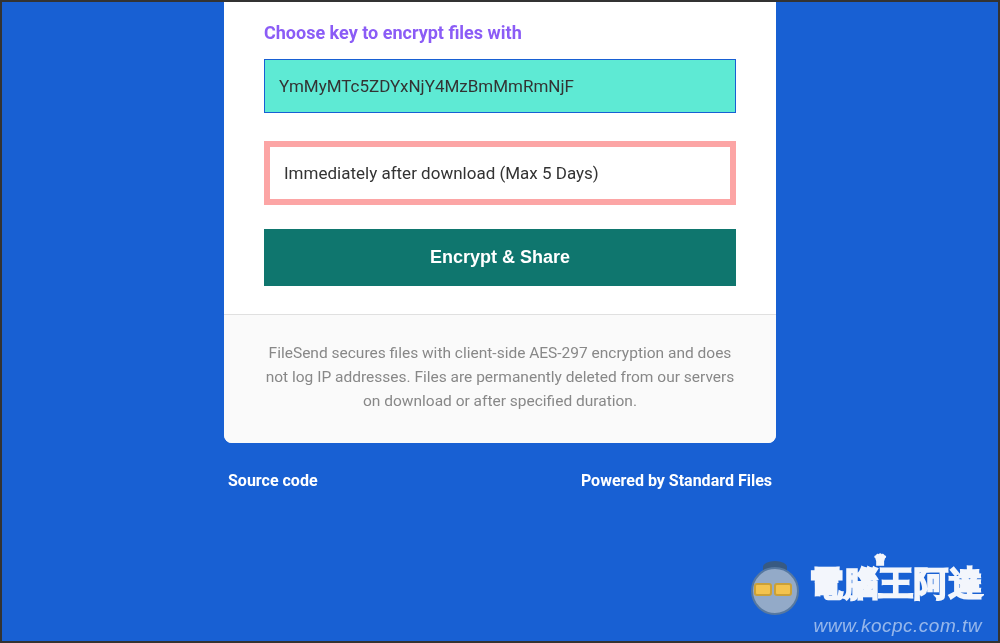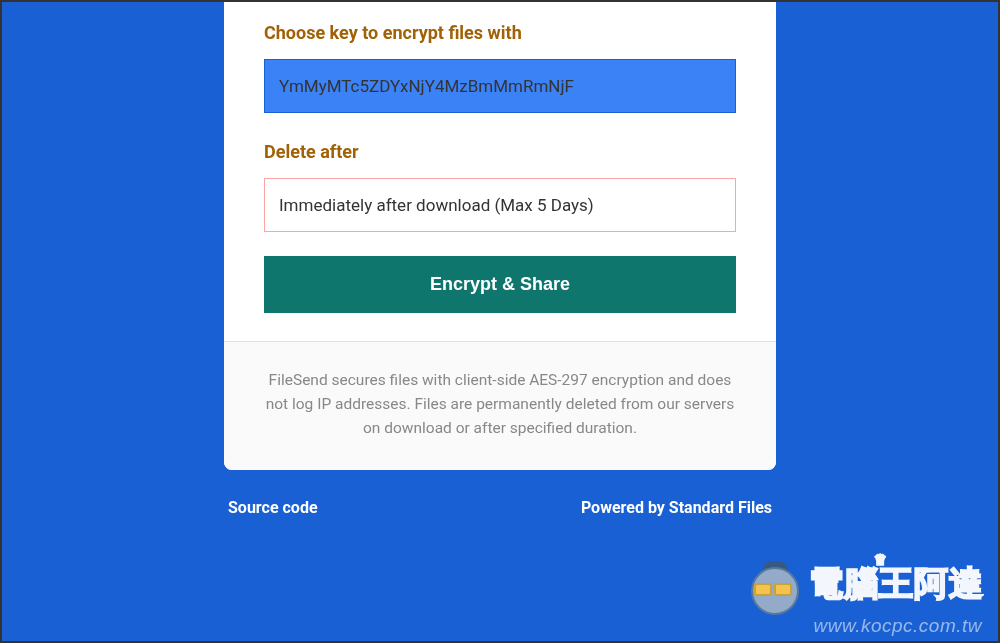--- a/index.html
+++ b/index.html
@@ -22,43 +22,43 @@
       margin: 0 auto;
       border-radius: 0 0 8px 8px;
       padding: 16px 40px 0 40px;
     }
     .form-section {
       padding-bottom: 28px;
     }
     .label {
       font-weight: 700;
       font-size: 18px;
-      color: #a16207;
+      color: #8b5cf6;
       margin-bottom: 16px;
       display: block;
     }
     .key-label {
       margin-top: 4px;
     }
     .input-box {
       width: 100%;
       border: 1px solid #1860d3;
       padding: 16px 14px;
       font-size: 17px;
       color: #333;
-      background: #3b82f6;
+      background: #5eead4;
       outline: none;
       font-family: inherit;
     }
     .delete-section {
       margin-top: 28px;
     }
     .select-box {
       width: 100%;
-      border: 1px solid #fca5a5;
+      border: 6px solid #fca5a5;
       padding: 16px 14px;
       font-size: 17px;
       color: #333;
       background: #fff;
       cursor: pointer;
     }
     .encrypt-btn {
       width: 100%;
       background: #0f766e;
       color: #fff;
@@ -177,21 +177,20 @@
   </style>
 </head>
 <body>
 
 <div class="card">
   <div class="form-section">
     <label class="label key-label">Choose key to encrypt files with</label>
     <input type="text" class="input-box" value="YmMyMTc5ZDYxNjY4MzBmMmRmNjF" style="">
 
     <div class="delete-section">
-      <label class="label">Delete after</label>
       <div class="select-box">Immediately after download (Max 5 Days)</div>
     </div>
 
     <button class="encrypt-btn">Encrypt &amp; Share</button>
   </div>
 
   <div class="footer-card">FileSend secures files with client-side AES-297 encryption and does not log IP addresses. Files are permanently deleted from our servers on download or after specified duration.</div>
 </div>
 
 <div class="bottom-links">

